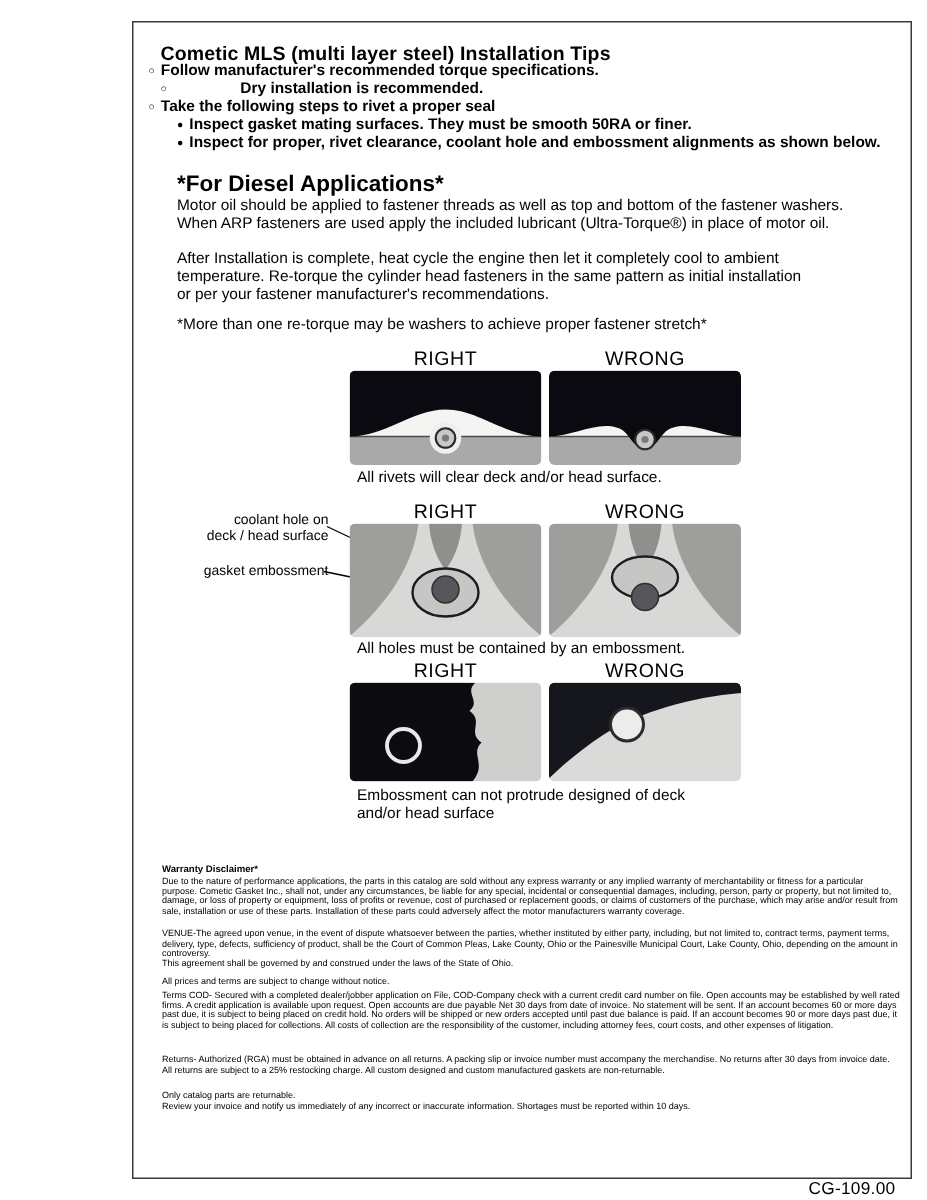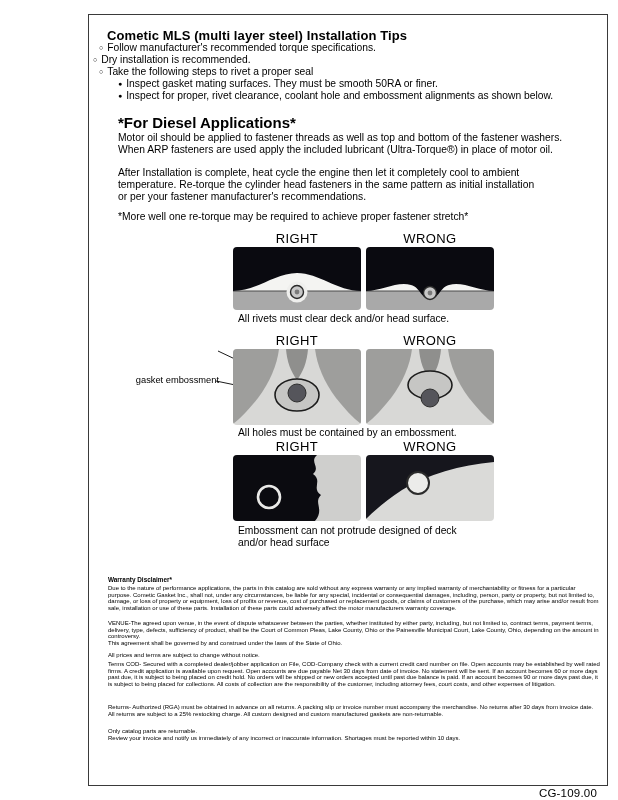--- a/index.html
+++ b/index.html
@@ -9,21 +9,21 @@
     font-family:"Liberation Sans", sans-serif;
     -webkit-font-smoothing:antialiased;
   }
   .canvas{position:relative;width:618px;height:800px;background:#fff;overflow:hidden;}
   .frame{position:absolute;left:88px;top:14px;width:518px;height:770px;border:1px solid #3a3a3a;}
   .abs{position:absolute;}
   .title{
     position:absolute;left:18px;top:13px;font-size:13px;font-weight:bold;
     letter-spacing:.1px;white-space:nowrap;
   }
-  .tip-row{position:absolute;display:flex;align-items:flex-start;font-size:10.3px;line-height:12px;white-space:nowrap;}
+  .tip-row{position:absolute;display:flex;align-items:flex-start;font-size:10.3px;line-height:12px;white-space:nowrap;font-weight:bold;}
   .marker{font-size:7px;line-height:12px;margin-right:4px;}
   .h2{position:absolute;font-size:15px;font-weight:bold;white-space:nowrap;}
   .para{position:absolute;font-size:10.3px;line-height:11.8px;white-space:pre-line;width:480px;}
   .dlabel{position:absolute;width:128px;text-align:center;font-size:13px;letter-spacing:.4px;}
   .diagram{position:absolute;width:128px;border-radius:4px;overflow:hidden;line-height:0;}
   .caption{position:absolute;font-size:10.3px;line-height:11.8px;white-space:pre-line;}
   .ann{position:absolute;font-size:9.3px;line-height:10.6px;text-align:right;white-space:pre-line;}
   .disc-h{position:absolute;font-size:6.4px;font-weight:bold;}
   .disc{position:absolute;font-size:6px;line-height:6.7px;width:492px;white-space:pre-line;}
   .footer{position:absolute;font-size:11.5px;letter-spacing:.2px;margin-top:28px;}
@@ -34,21 +34,21 @@
 
 <div class="canvas">
   <div class="frame">
 
     <div class="title">Cometic MLS (multi layer steel) Installation Tips</div>
 
     <div class="tip-row" style="left:10px;top:27px;">
       <span class="marker">○</span>
       <span>Follow manufacturer's recommended torque specifications.</span>
     </div>
-    <div class="tip-row" style="left:4px;top:39px;">
+    <div class="tip-row" style="left:18px;top:39px;gap:45px;">
       <span class="marker">○</span>
       <span>Dry installation is recommended.</span>
     </div>
     <div class="tip-row" style="left:10px;top:51px;">
       <span class="marker">○</span>
       <span>Take the following steps to rivet a proper seal</span>
     </div>
 
     <div class="tip-row" style="left:29px;top:63px;">
       <span class="marker">●</span>
@@ -58,21 +58,21 @@
       <span class="marker">●</span>
       <span>Inspect for proper, rivet clearance, coolant hole and embossment alignments as shown below.</span>
     </div>
 
     <div class="h2" style="left:29px;top:99px;">*For Diesel Applications*</div>
     <div class="para" style="left:29px;top:117px;">Motor oil should be applied to fastener threads as well as top and bottom of the fastener washers.
 When ARP fasteners are used apply the included lubricant (Ultra-Torque®) in place of motor oil.</div>
     <div class="para" style="left:29px;top:152px;">After Installation is complete, heat cycle the engine then let it completely cool to ambient
 temperature. Re-torque the cylinder head fasteners in the same pattern as initial installation
 or per your fastener manufacturer's recommendations.</div>
-    <div class="para" style="left:29px;top:196px;">*More well one re-torque may be required to achieve proper fastener stretch*</div>
+    <div class="para" style="left:29px;top:196px;">*More than one re-torque may be washers to achieve proper fastener stretch*</div>
 
     <div class="dlabel" style="left:144px;top:216px;">RIGHT</div>
     <div class="dlabel" style="left:277px;top:216px;">WRONG</div>
 
     <div class="diagram" style="left:144px;top:232px;height:63px;">
       <svg width="128" height="63" viewBox="0 0 128 63">
         <rect width="128" height="63" fill="#f4f4f2"></rect>
         <rect y="44" width="128" height="19" fill="#a9a9a9"></rect>
         <line x1="0" y1="44" x2="128" y2="44" stroke="#4a4a4a" stroke-width="1"></line>
         <path d="M0,0 H128 V44 C104,44 86,26 64,26 C42,26 24,44 0,44 Z" fill="#0a0a10"></path>
@@ -84,25 +84,27 @@
     <div class="diagram" style="left:277px;top:232px;height:63px;">
       <svg width="128" height="63" viewBox="0 0 128 63">
         <rect width="128" height="63" fill="#f4f4f2"></rect>
         <rect y="44" width="128" height="19" fill="#a9a9a9"></rect>
         <line x1="0" y1="44" x2="128" y2="44" stroke="#4a4a4a" stroke-width="1"></line>
         <path d="M0,0 H128 V44 C112,44 97,34 83,38 C74,40 73,52 64,52 C55,52 54,40 45,38 C31,34 16,44 0,44 Z" fill="#0a0a10"></path>
         <circle cx="64" cy="46" r="6.5" fill="#c8c8c8" stroke="#2a2a2a" stroke-width="1.4"></circle>
         <circle cx="64" cy="46" r="2.4" fill="#7a7a7a"></circle>
       </svg>
     </div>
-    <div class="caption" style="left:149px;top:298px;">All rivets must clear deck and/or head surface.</div>
+    <div class="caption" style="left:149px;top:298px;">All rivets will clear deck and/or head surface.</div>
 
     <div class="dlabel" style="left:144px;top:318px;">RIGHT</div>
     <div class="dlabel" style="left:277px;top:318px;">WRONG</div>
 
+    <div class="ann" style="left:30px;top:326px;width:100px;">coolant hole on
+deck / head surface</div>
     <div class="ann" style="left:25px;top:360px;width:105px;">gasket embossment</div>
 
     <svg class="abs" style="left:125px;top:330px;" width="95" height="60" viewBox="0 0 95 60">
       <line x1="4" y1="6" x2="80" y2="42" stroke="#000" stroke-width="0.9"></line>
       <line x1="2" y1="36" x2="60" y2="48" stroke="#000" stroke-width="0.9"></line>
     </svg>
 
     <div class="diagram" style="left:144px;top:334px;height:76px;">
       <svg width="128" height="76" viewBox="0 0 128 76">
         <rect width="128" height="76" fill="#d8d8d6"></rect>

